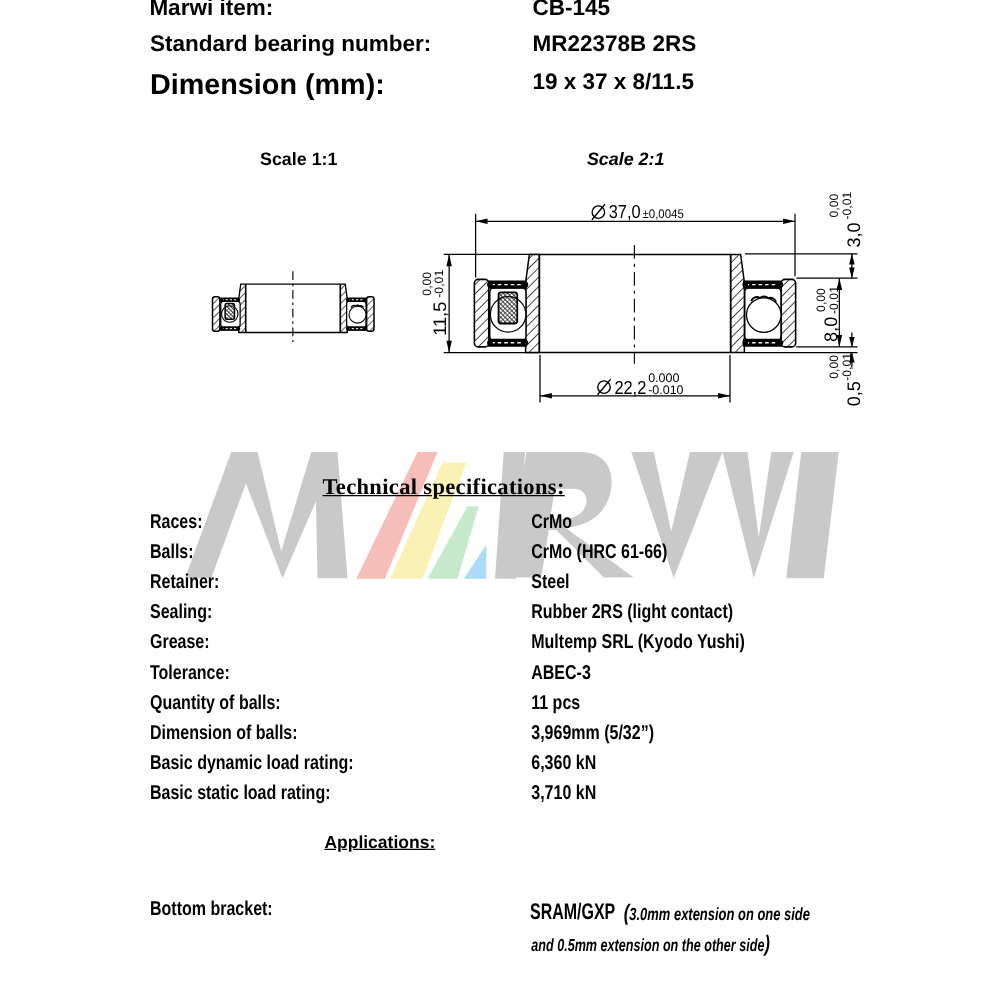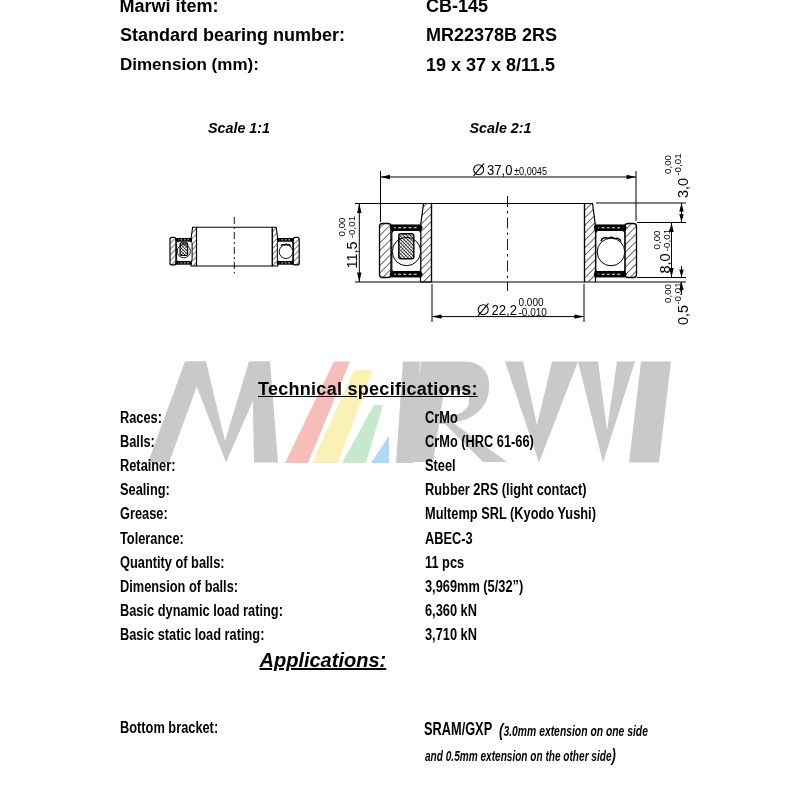--- a/index.html
+++ b/index.html
@@ -37,25 +37,25 @@
 </svg>
 
 <div class="t b" style="left:119.5px;top:-3.5px;font-size:18px;">Marwi item:</div>
 
 <div class="t b" style="left:426px;top:-3.5px;font-size:18px;">CB-145</div>
 
 <div class="t b" style="left:120px;top:26px;font-size:18px;text-align:center;">Standard bearing number:</div>
 
 <div class="t b" style="left:426px;top:26px;font-size:18px;text-align:right;">MR22378B 2RS</div>
 
-<div class="t b" style="left:120px;top:55.5px;font-size:17px;">Dimension (mm):</div>
+<div class="t b" style="left:120px;top:55.5px;font-size:23px;">Dimension (mm):</div>
 
 <div class="t b" style="left:426px;top:55.5px;font-size:18px;">19 x 37 x 8/11.5</div>
 
-<div class="t b" style="left:208px;top:120.5px;font-size:14.3px;font-style:italic;">Scale 1:1</div>
+<div class="t b" style="left:208px;top:120.5px;font-size:14.3px;">Scale 1:1</div>
 
 <div class="t b" style="left:469.5px;top:120.5px;font-size:14.3px;font-style:italic;">Scale 2:1</div>
 
 <svg id="drw" style="position:absolute;left:0;top:0;z-index:2" width="800" height="800" viewBox="0 0 800 800">
   <defs>
     <pattern id="h1" width="5.3" height="5.3" patternUnits="userSpaceOnUse" patternTransform="rotate(45)">
       <line x1="0" y1="0" x2="0" y2="5.3" stroke="#000" stroke-width="1.15"></line>
     </pattern>
     <pattern id="h2" width="2.5" height="2.5" patternUnits="userSpaceOnUse" patternTransform="rotate(45)">
       <line x1="0" y1="0" x2="0" y2="2.5" stroke="#000" stroke-width="0.7"></line>
@@ -250,21 +250,21 @@
       <line x1="681.5" y1="282" x2="681.5" y2="294"></line>
     </g>
     <polygon points="681.5,277.5 679.3,269.5 683.7,269.5" fill="#000"></polygon>
     <polygon points="681.5,282 679.3,290 683.7,290" fill="#000"></polygon>
     <text x="0" y="0" font-size="14.5" text-anchor="middle" transform="translate(688,315) rotate(-90)">0,5</text>
     <text x="0" y="0" font-size="9.8" text-anchor="middle" transform="translate(670.5,293.5) rotate(-90)">0,00</text>
     <text x="0" y="0" font-size="9.8" text-anchor="middle" transform="translate(680.5,293.5) rotate(-90)">-0,01</text>
   </g>
 </svg>
 
-<div class="t b" style="left:258px;top:379.9px;font-size:18px;letter-spacing:0.28px;z-index:3;text-decoration:underline;">Technical specifications:</div>
+<div class="t b" style="left:258px;top:379.9px;font-size:18px;letter-spacing:0.28px;z-index:3;text-decoration:underline;font-family:Liberation Serif, serif;">Technical specifications:</div>
 
 <div class="t b" style="left:119.5px;top:410.2px;font-size:16px;z-index:3;transform-origin:0 50%;transform:scaleX(0.8);">Races:</div>
 <div class="t b" style="left:425px;top:410.2px;font-size:16px;z-index:3;transform-origin:0 50%;transform:scaleX(0.8);">CrMo</div>
 
 <div class="t b" style="left:119.5px;top:434.3px;font-size:16px;z-index:3;transform-origin:0 50%;transform:scaleX(0.8);">Balls:</div>
 <div class="t b" style="left:425px;top:434.3px;font-size:16px;z-index:3;transform-origin:0 50%;transform:scaleX(0.8);">CrMo (HRC 61-66)</div>
 
 <div class="t b" style="left:119.5px;top:458.3px;font-size:16px;z-index:3;transform-origin:0 50%;transform:scaleX(0.8);">Retainer:</div>
 <div class="t b" style="left:425px;top:458.3px;font-size:16px;z-index:3;transform-origin:0 50%;transform:scaleX(0.8);">Steel</div>
 
@@ -282,20 +282,20 @@
 
 <div class="t b" style="left:119.5px;top:578.6px;font-size:16px;z-index:3;transform-origin:0 50%;transform:scaleX(0.8);">Dimension of balls:</div>
 <div class="t b" style="left:425px;top:578.6px;font-size:16px;z-index:3;transform-origin:0 50%;transform:scaleX(0.8);">3,969mm (5/32”)</div>
 
 <div class="t b" style="left:119.5px;top:602.6px;font-size:16px;z-index:3;transform-origin:0 50%;transform:scaleX(0.8);">Basic dynamic load rating:</div>
 <div class="t b" style="left:425px;top:602.6px;font-size:16px;z-index:3;transform-origin:0 50%;transform:scaleX(0.8);">6,360 kN</div>
 
 <div class="t b" style="left:119.5px;top:626.7px;font-size:16px;z-index:3;transform-origin:0 50%;transform:scaleX(0.8);">Basic static load rating:</div>
 <div class="t b" style="left:425px;top:626.7px;font-size:16px;z-index:3;transform-origin:0 50%;transform:scaleX(0.8);">3,710 kN</div>
 
-<div class="t b" style="left:259.5px;top:650px;font-size:20px;z-index:3;text-decoration:underline;font-style:italic;">Applications:</div>
+<div class="t b" style="left:259.5px;top:666px;font-size:14px;z-index:3;text-decoration:underline;">Applications:</div>
 
 <div class="t b" style="left:119.5px;top:720.2px;font-size:16px;z-index:3;transform-origin:0 50%;transform:scaleX(0.8);">Bottom bracket:</div>
 <div class="t b" style="left:424px;top:720.2px;font-size:18px;z-index:3;transform-origin:0 50%;transform:scaleX(0.71);">SRAM/GXP</div>
 
 <div class="t b" style="left:499px;top:720.7px;font-size:14px;font-style:italic;z-index:3;transform-origin:0 50%;transform:scaleX(0.74);"><span style="font-size:18px;">(</span>3.0mm extension on one side</div>
 
 <div class="t b" style="left:425px;top:745.8px;font-size:14px;font-style:italic;z-index:3;transform-origin:0 50%;transform:scaleX(0.72);">and 0.5mm extension on the other side<span style="font-size:18px;">)</span></div>
 
 </body></html>

